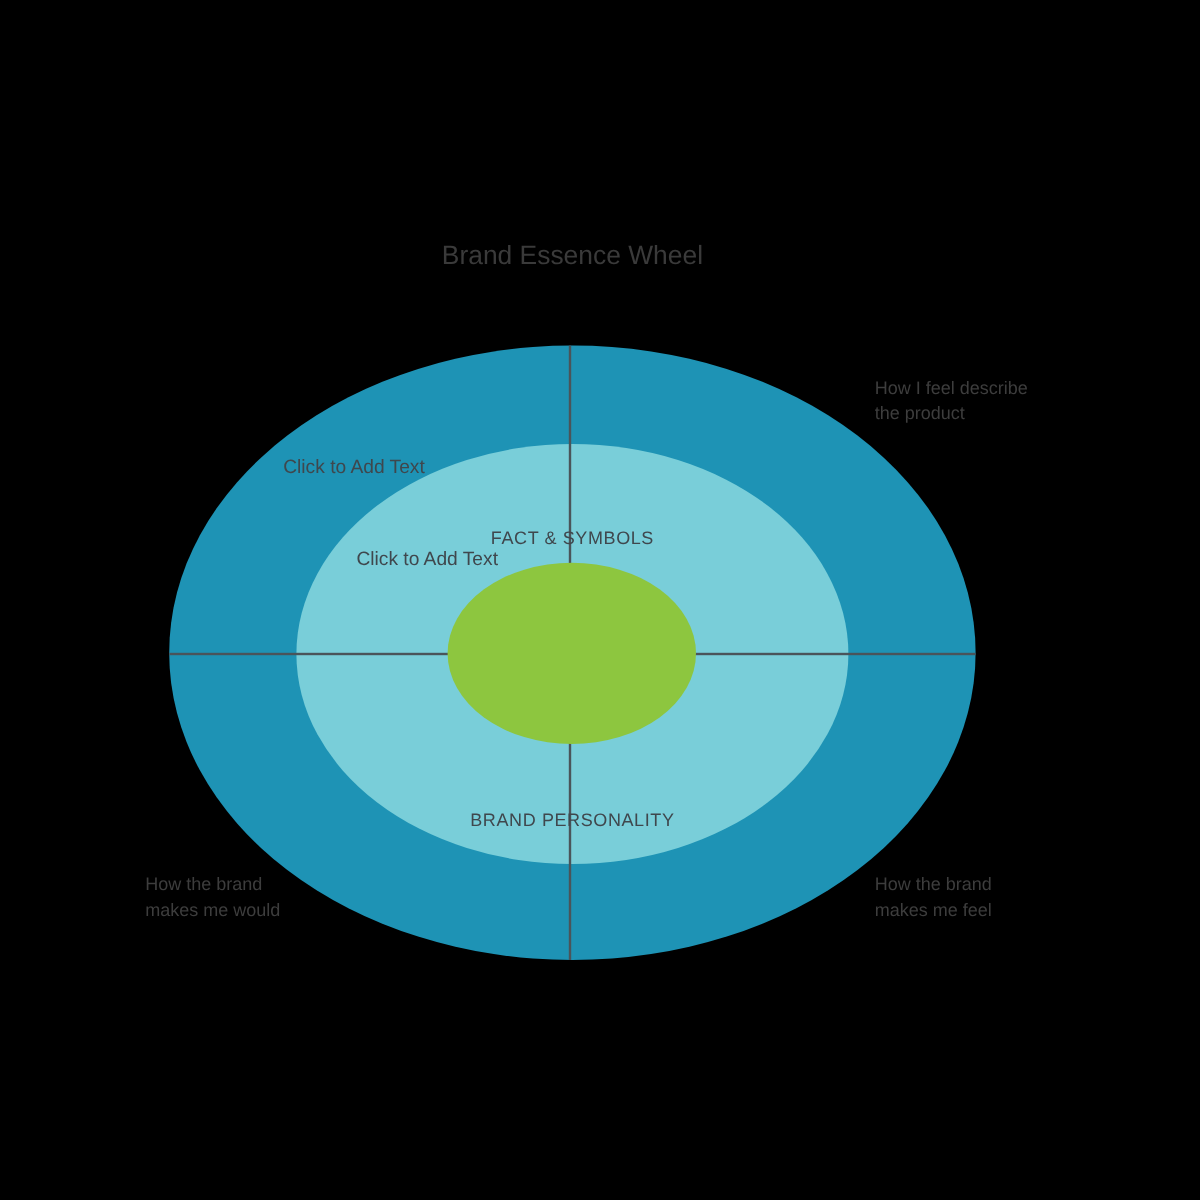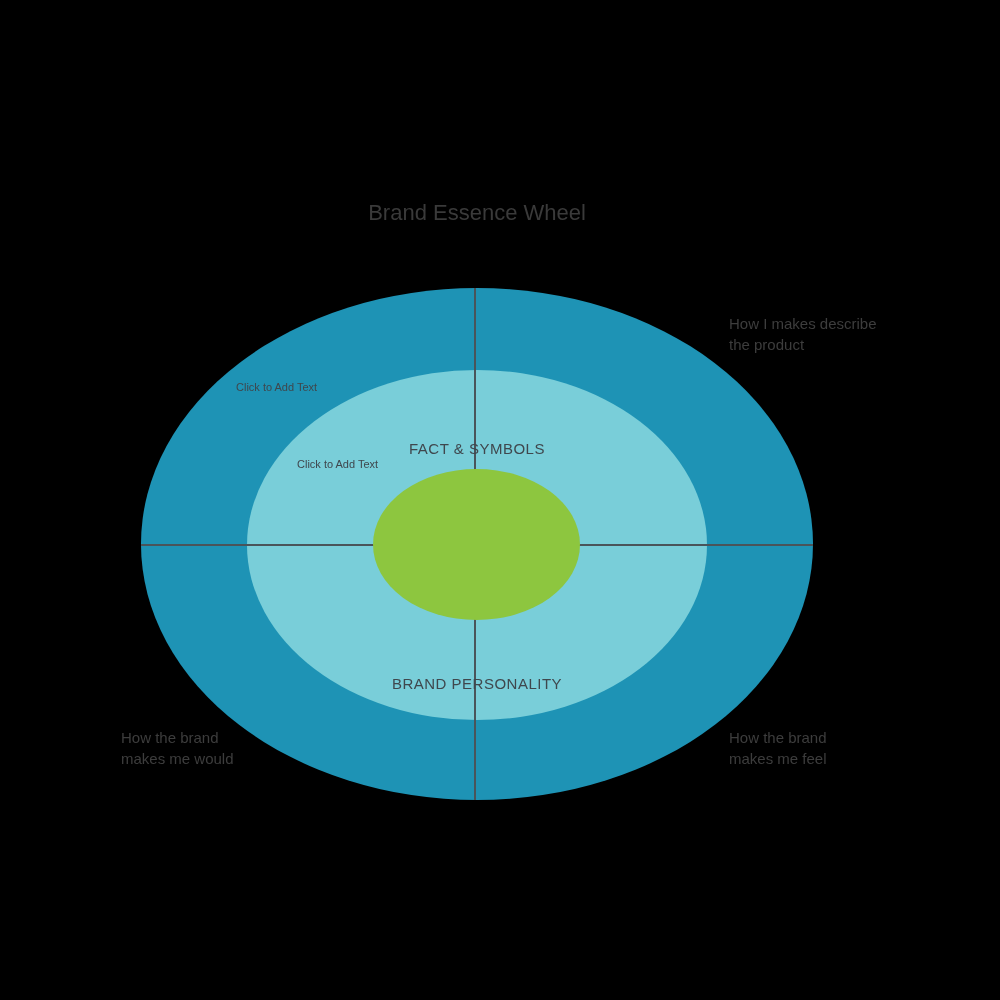--- a/index.html
+++ b/index.html
@@ -55,21 +55,21 @@
     color: var(--label-text, #3d3d3d);
     z-index: 4;
     white-space: nowrap;
   }
   .quad-tl { left: 121px; top: 313px; }
   .quad-tr { left: 729px; top: 313px; }
   .quad-bl { left: 121px; top: 727px; }
   .quad-br { left: 729px; top: 727px; }
   .inner-label {
     position: absolute;
-    font-size: 11px;
+    font-size: 16px;
     color: var(--inner-text, #3f474d);
     z-index: 4;
     white-space: nowrap;
   }
   .placeholder-outer { left: 236px; top: 381px; }
   .placeholder-middle { left: 297px; top: 458px; }
   .ring-label {
     position: absolute;
     font-size: 15px;
     letter-spacing: 0.5px;
@@ -88,21 +88,21 @@
 
   <div class="diagram-title">Brand Essence Wheel</div>
 
   <div class="ellipse outer-ring"></div>
   <div class="ellipse middle-ring"></div>
   <div class="axis-h"></div>
   <div class="axis-v"></div>
   <div class="ellipse core-ellipse"></div>
 
   <div class="quad-label quad-tr">
-    <span style="display:block">How I makes describe</span>
+    <span style="display:block">How I feel describe</span>
     <span style="display:block">the product</span>
   </div>
   <div class="quad-label quad-bl">
     <span style="display:block">How the brand</span>
     <span style="display:block">makes me would</span>
   </div>
   <div class="quad-label quad-br">
     <span style="display:block">How the brand</span>
     <span style="display:block">makes me feel</span>
   </div>

